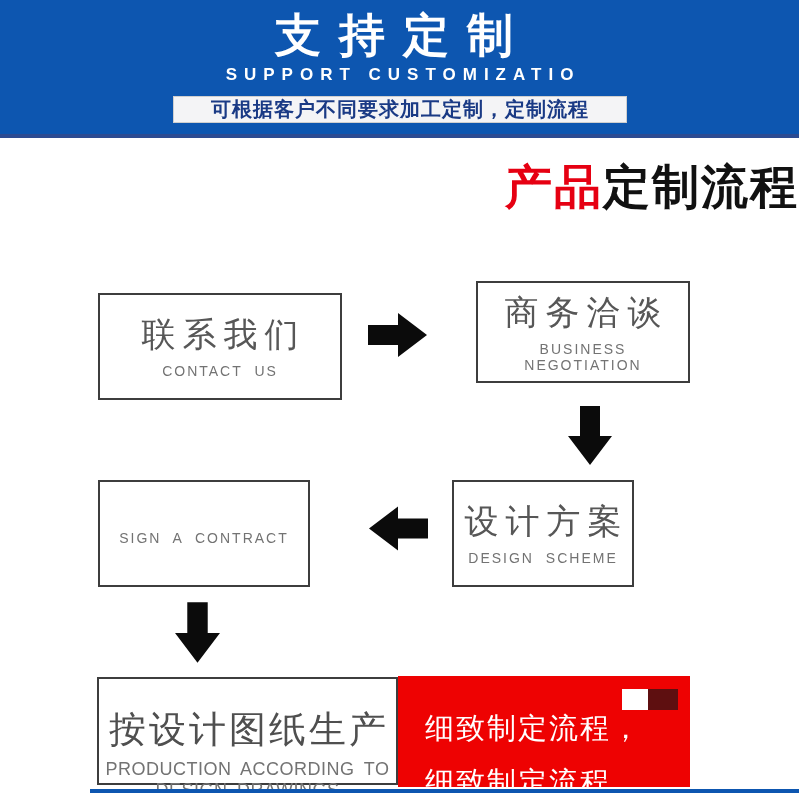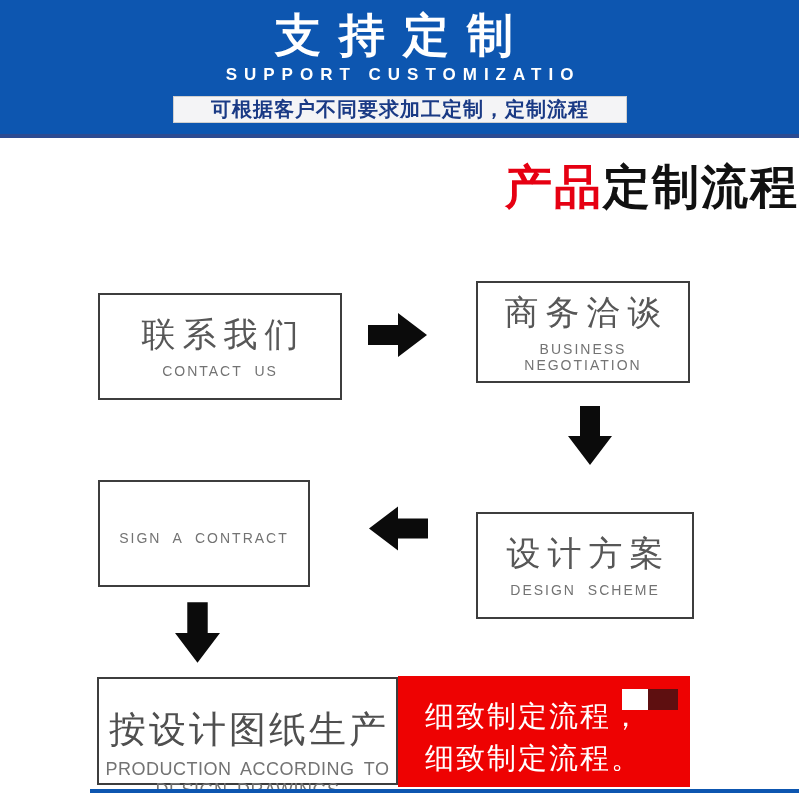--- a/index.html
+++ b/index.html
@@ -36,30 +36,30 @@
     letter-spacing:2px;text-align:center;}
 
   
   .flow-box{position:absolute;background:#ffffff;border:2px solid #3d3d3d;
     display:flex;flex-direction:column;align-items:center;justify-content:center;
     text-align:center;}
   .flow-zh{color:#575757;font-size:34px;letter-spacing:7px;padding-left:7px;line-height:40px;}
   .flow-en{color:#737373;font-size:14px;letter-spacing:2px;margin-top:9px;word-spacing:6px;}
   .box-1{left:98px;top:281px;width:244px;height:107px;margin-top:12px;}
   .box-2{left:476px;top:281px;width:214px;height:102px;}
-  .box-3{left:476px;top:480px;width:218px;height:107px;margin-top:32px;}
+  .box-3{left:452px;top:480px;width:182px;height:107px;}
   .box-4{left:98px;top:480px;width:212px;height:107px;}
   .box-5{left:97px;top:677px;width:301px;height:108px;}
   .box-5 .flow-zh{font-size:37px;letter-spacing:3px;padding-left:3px;color:#4f4f4f;margin-top:48px;}
   .box-5 .flow-en{font-size:18px;letter-spacing:0.5px;word-spacing:4px;}
 
   
   .red-box{position:absolute;left:398px;top:676px;width:292px;height:111px;
     background:var(--red-bg);color:#ffffff;padding:19px 0 0 27px;}
-  .red-line{font-size:29px;letter-spacing:2px;line-height:42px;white-space:nowrap;}
+  .red-line{font-size:29px;letter-spacing:2px;line-height:42px;white-space:nowrap;margin-top:12px;}
   .sq-white{position:absolute;left:224px;top:13px;width:26px;height:21px;background:#ffffff;}
   .sq-maroon{position:absolute;left:250px;top:13px;width:30px;height:21px;background:var(--maroon);}
 
   
   .arrow{position:absolute;}
   .arrow svg{display:block;width:100%;height:100%;}
   .arrow polygon{fill:#0b0b0b;}
   .arrow-right{left:368px;top:312px;width:60px;height:46px;}
   .arrow-down-1{left:567px;top:406px;width:46px;height:60px;}
   .arrow-left{left:368px;top:505px;width:60px;height:47px;}

